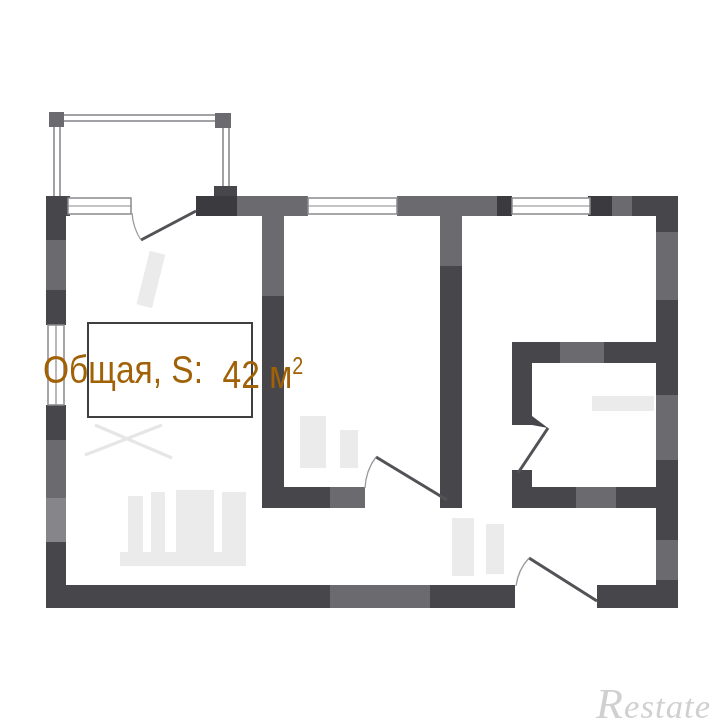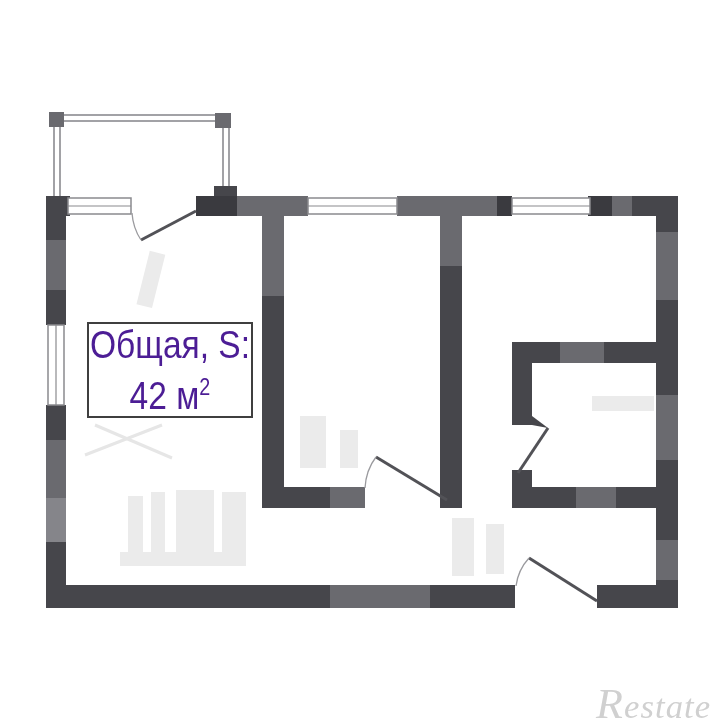--- a/index.html
+++ b/index.html
@@ -3,22 +3,22 @@
 <meta charset="utf-8">
 <style>
   html,body{margin:0;padding:0;background:#fff;}
   body{width:725px;height:725px;overflow:hidden;position:relative;
        font-family:"Liberation Sans",sans-serif;}
   .stage{position:absolute;inset:0;background:#fff;}
   svg{position:absolute;left:0;top:0;}
   .area-box{
     position:absolute;left:87px;top:322px;width:166px;height:96px;
     border:2px solid #3f3f3f;background:#fff;box-sizing:border-box;
-    display:flex;flex-direction:column;align-items:center;justify-content:center;
-    color:#4c1d95;z-index:4;
+    display:flex;flex-direction:row;align-items:center;justify-content:center;
+    color:#a16207;z-index:4;
   }
   .area-line1{font-size:39px;line-height:42px;white-space:nowrap;
     transform:scaleX(0.86);transform-origin:center;}
   .area-line2{font-size:39px;line-height:42px;white-space:nowrap;
     transform:scaleX(0.86);transform-origin:center;}
   .area-sup{font-size:23px;vertical-align:14px;}
   .brand-watermark{
     position:absolute;left:596px;top:680px;width:128px;
     font-family:"Liberation Serif",serif;font-style:italic;
     font-size:33px;color:#d0d0d0;letter-spacing:1px;z-index:2;

